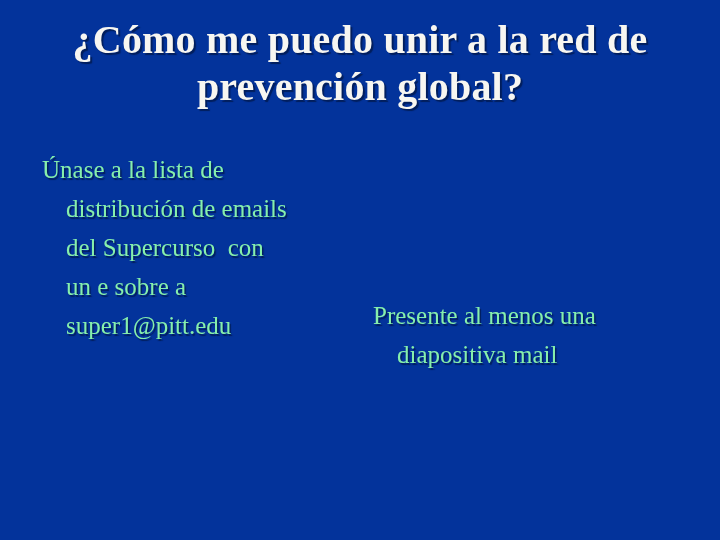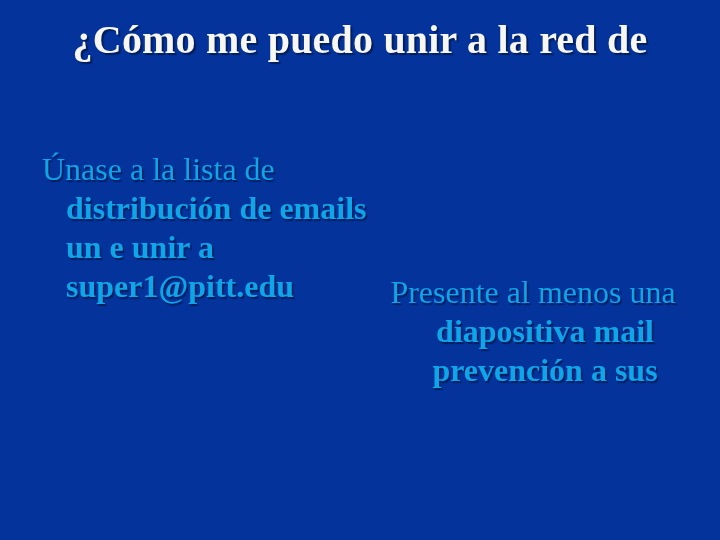--- a/index.html
+++ b/index.html
@@ -36,61 +36,60 @@
     font-size: 40px;
     line-height: 47px;
     letter-spacing: 0.2px;
     text-shadow: 2px 2px 1px #021E5C;
     white-space: pre;
   }
 
   
   .body-block {
     position: absolute;
-    color: #0ea5e9;
-    font-size: 32px;
+    color: #86efac;
+    font-size: 25px;
     line-height: 39px;
     text-shadow: 1.5px 1.5px 1px #021E5C;
   }
   .body-block .body-line {
     display: block;
     white-space: pre;
   }
   .body-block .body-line.indented {
     padding-left: 24px;
-    font-weight: bold;
   }
 
   #body-block-left {
     left: 42px;
     top: 150px;
     width: 320px;
   }
   #body-block-right {
     left: 373px;
-    top: 273px;
+    top: 296px;
     width: 320px;
-    text-align: center;
   }
 </style>
 </head>
 <body>
 
 <div id="slide">
 
   <div id="title-block">
     <span class="title-line">¿Cómo me puedo unir a la red de</span>
+    <span class="title-line">prevención global?</span>
   </div>
 
   <div class="body-block" id="body-block-left">
     <span class="body-line">Únase a la lista de</span>
     <span class="body-line indented">distribución de emails</span>
-    <span class="body-line indented">un e unir a</span>
+    <span class="body-line indented">del Supercurso  con</span>
+    <span class="body-line indented">un e sobre a</span>
     <span class="body-line indented">super1@pitt.edu</span>
   </div>
 
   <div class="body-block" id="body-block-right">
     <span class="body-line">Presente al menos una</span>
     <span class="body-line indented">diapositiva mail</span>
-    <span class="body-line indented">prevención a sus</span>
   </div>
 
 </div>
 
 </body></html>

